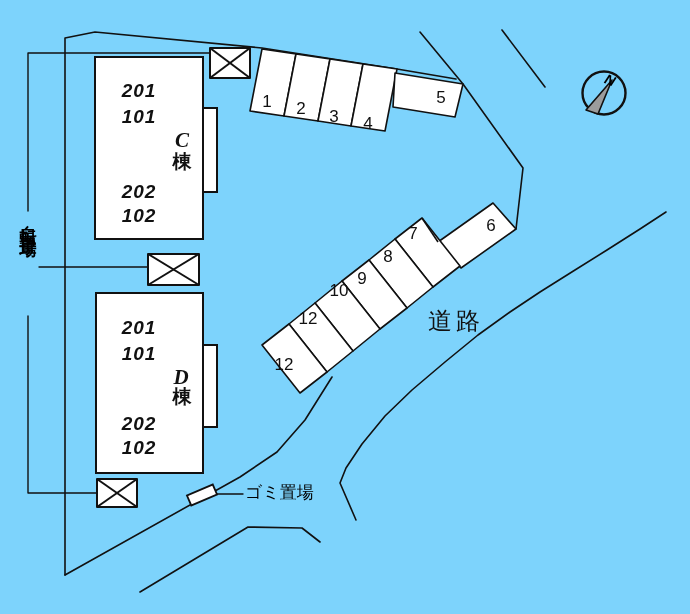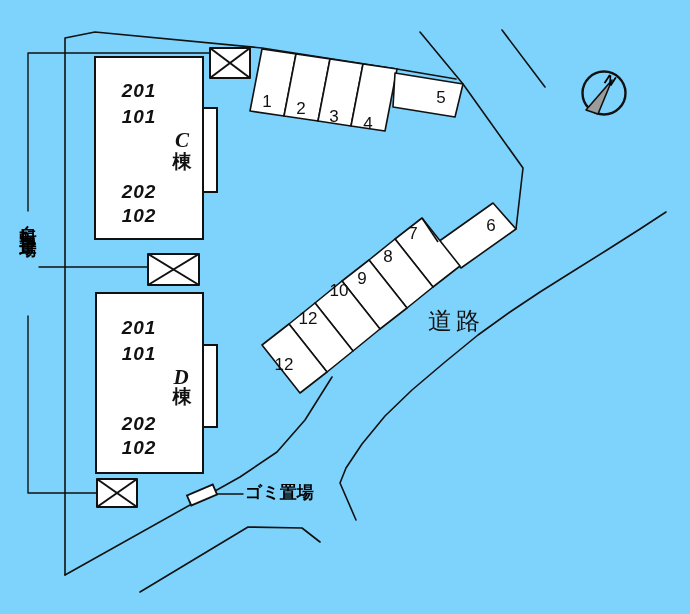--- a/index.html
+++ b/index.html
@@ -6,21 +6,21 @@
   #stage{position:relative;width:690px;height:614px;background:#7dd3fc;overflow:hidden;
          font-family:"Liberation Sans",sans-serif;}
   #stage svg{position:absolute;left:0;top:0;}
   .lbl{position:absolute;transform:translate(-50%,-50%);color:#111;white-space:nowrap;
        font-family:"Liberation Sans",sans-serif;line-height:1;}
   .unit-num{font-weight:bold;font-style:italic;font-size:19px;letter-spacing:1px;}
   .bletter{font-family:"Liberation Serif",serif;font-weight:bold;font-style:italic;font-size:21px;}
   .bsuffix{font-weight:bold;font-size:19px;}
   .stall-num{font-size:17px;}
   .road-lbl{font-size:24px;letter-spacing:4px;font-weight:normal;}
-  .gomi-lbl{font-size:17px;transform:translate(0,-50%);font-weight:bold;}
+  .gomi-lbl{font-size:17px;transform:translate(0,-50%);font-weight:normal;}
   .vert-lbl{writing-mode:vertical-rl;text-orientation:upright;font-size:17px;
             letter-spacing:4px;transform:translateX(-50%);font-weight:bold;}
   .north-lbl{font-weight:bold;font-style:italic;font-size:14px;transform:translate(-50%,-50%) rotate(22deg);}
 </style>
 </head>
 <body>
 
 <div id="stage">
 
   <svg width="690" height="614" viewBox="0 0 690 614">

